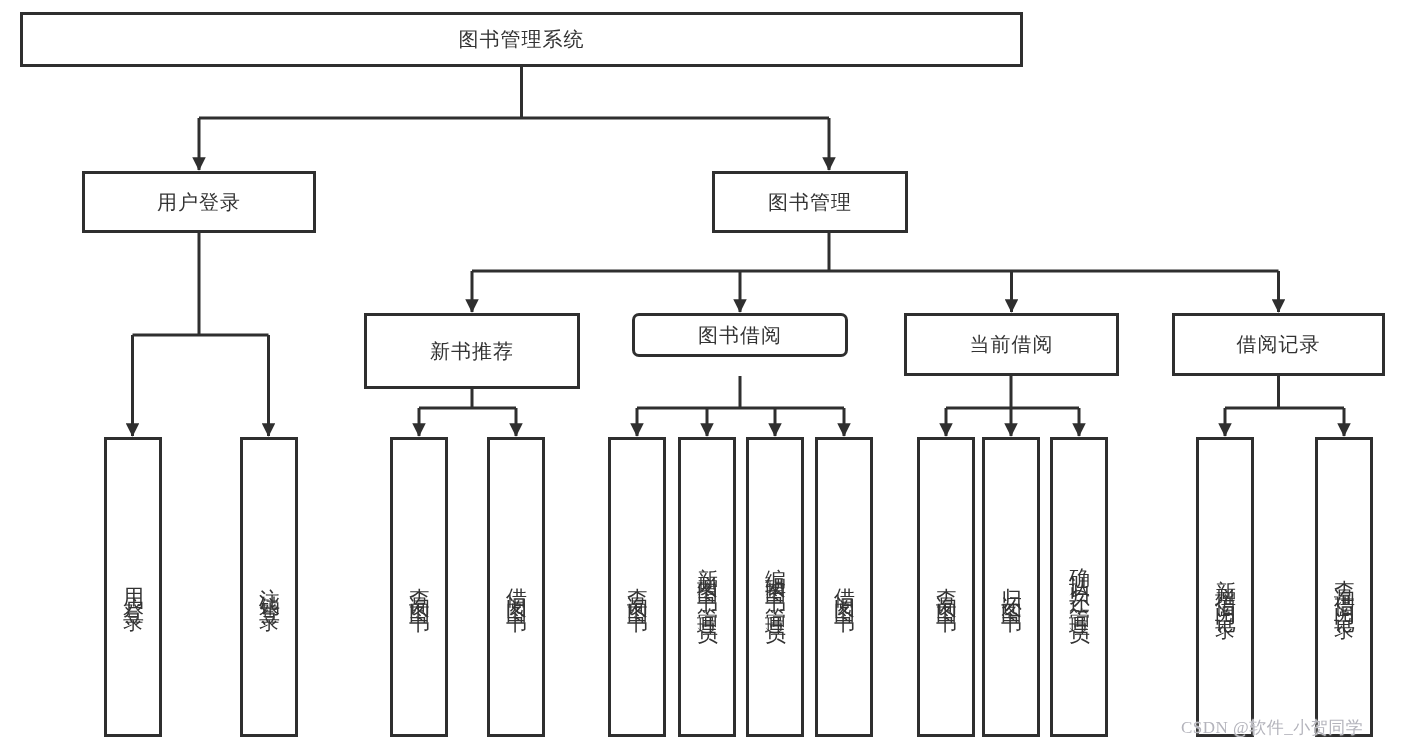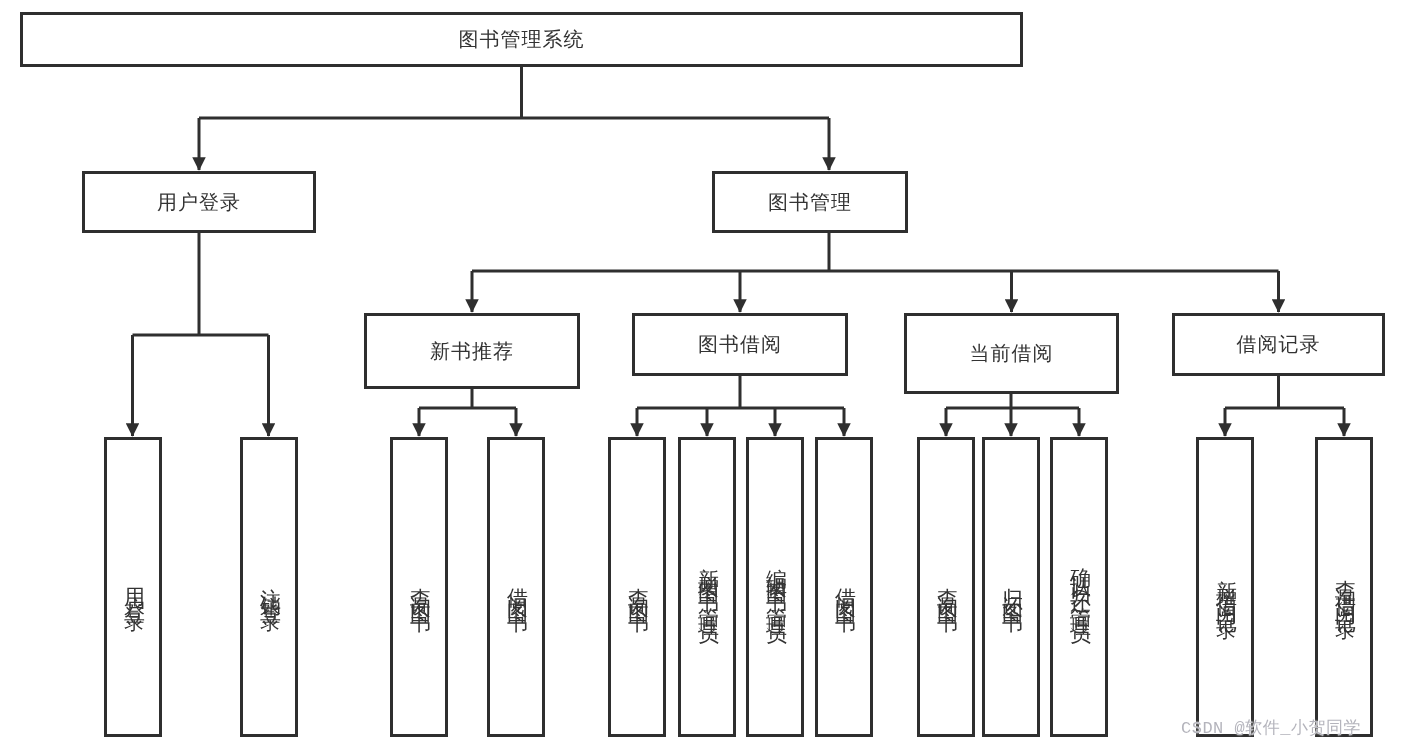--- a/index.html
+++ b/index.html
@@ -8,21 +8,21 @@
     --background: #ffffff;
     --watermark: #b4b4bc;
   }
   * { margin: 0; padding: 0; box-sizing: border-box; }
   html, body { background: var(--background); }
   .stage {
     position: relative;
     width: 1405px;
     height: 747px;
     background: var(--background);
-    font-family: Liberation Mono, monospace;
+    font-family: Liberation Serif, serif;
     overflow: hidden;
   }
   svg.connectors {
     position: absolute;
     left: 0; top: 0;
     width: 1405px; height: 747px;
   }
   svg.connectors path, svg.connectors line {
     stroke: var(--line);
     stroke-width: 3;
@@ -47,22 +47,22 @@
     writing-mode: vertical-rl;
     letter-spacing: 8px;
     line-height: 1;
     color: var(--text);
   }
   
   .n-root            { left: 20px;   top: 12px;  width: 1003px; height: 55px; }
   .n-user-login      { left: 82px;   top: 171px; width: 234px;  height: 62px; }
   .n-book-management { left: 712px;  top: 171px; width: 196px;  height: 62px; }
   .n-new-book        { left: 364px;  top: 313px; width: 216px;  height: 76px; }
-  .n-book-borrow     { left: 632px;  top: 313px; width: 216px;  height: 63px; }
-  .n-current-borrow  { left: 904px;  top: 313px; width: 215px;  height: 81px; }
+  .n-book-borrow     { left: 632px;  top: 313px; width: 216px;  height: 44px; border-radius: 7px; }
+  .n-current-borrow  { left: 904px;  top: 313px; width: 215px;  height: 63px; }
   .n-borrow-records  { left: 1172px; top: 313px; width: 213px;  height: 63px; }
   
   .lf { top: 437px; width: 58px; height: 300px; }
   .lf-a1 { left: 104px; }  .lf-a2 { left: 240px; }
   .lf-b1 { left: 390px; }  .lf-b2 { left: 487px; }
   .lf-c1 { left: 608px; }  .lf-c2 { left: 678px; }
   .lf-c3 { left: 746px; }  .lf-c4 { left: 815px; }
   .lf-d1 { left: 917px; }  .lf-d2 { left: 982px; }  .lf-d3 { left: 1050px; }
   .lf-e1 { left: 1196px; } .lf-e2 { left: 1315px; }
   .watermark {

